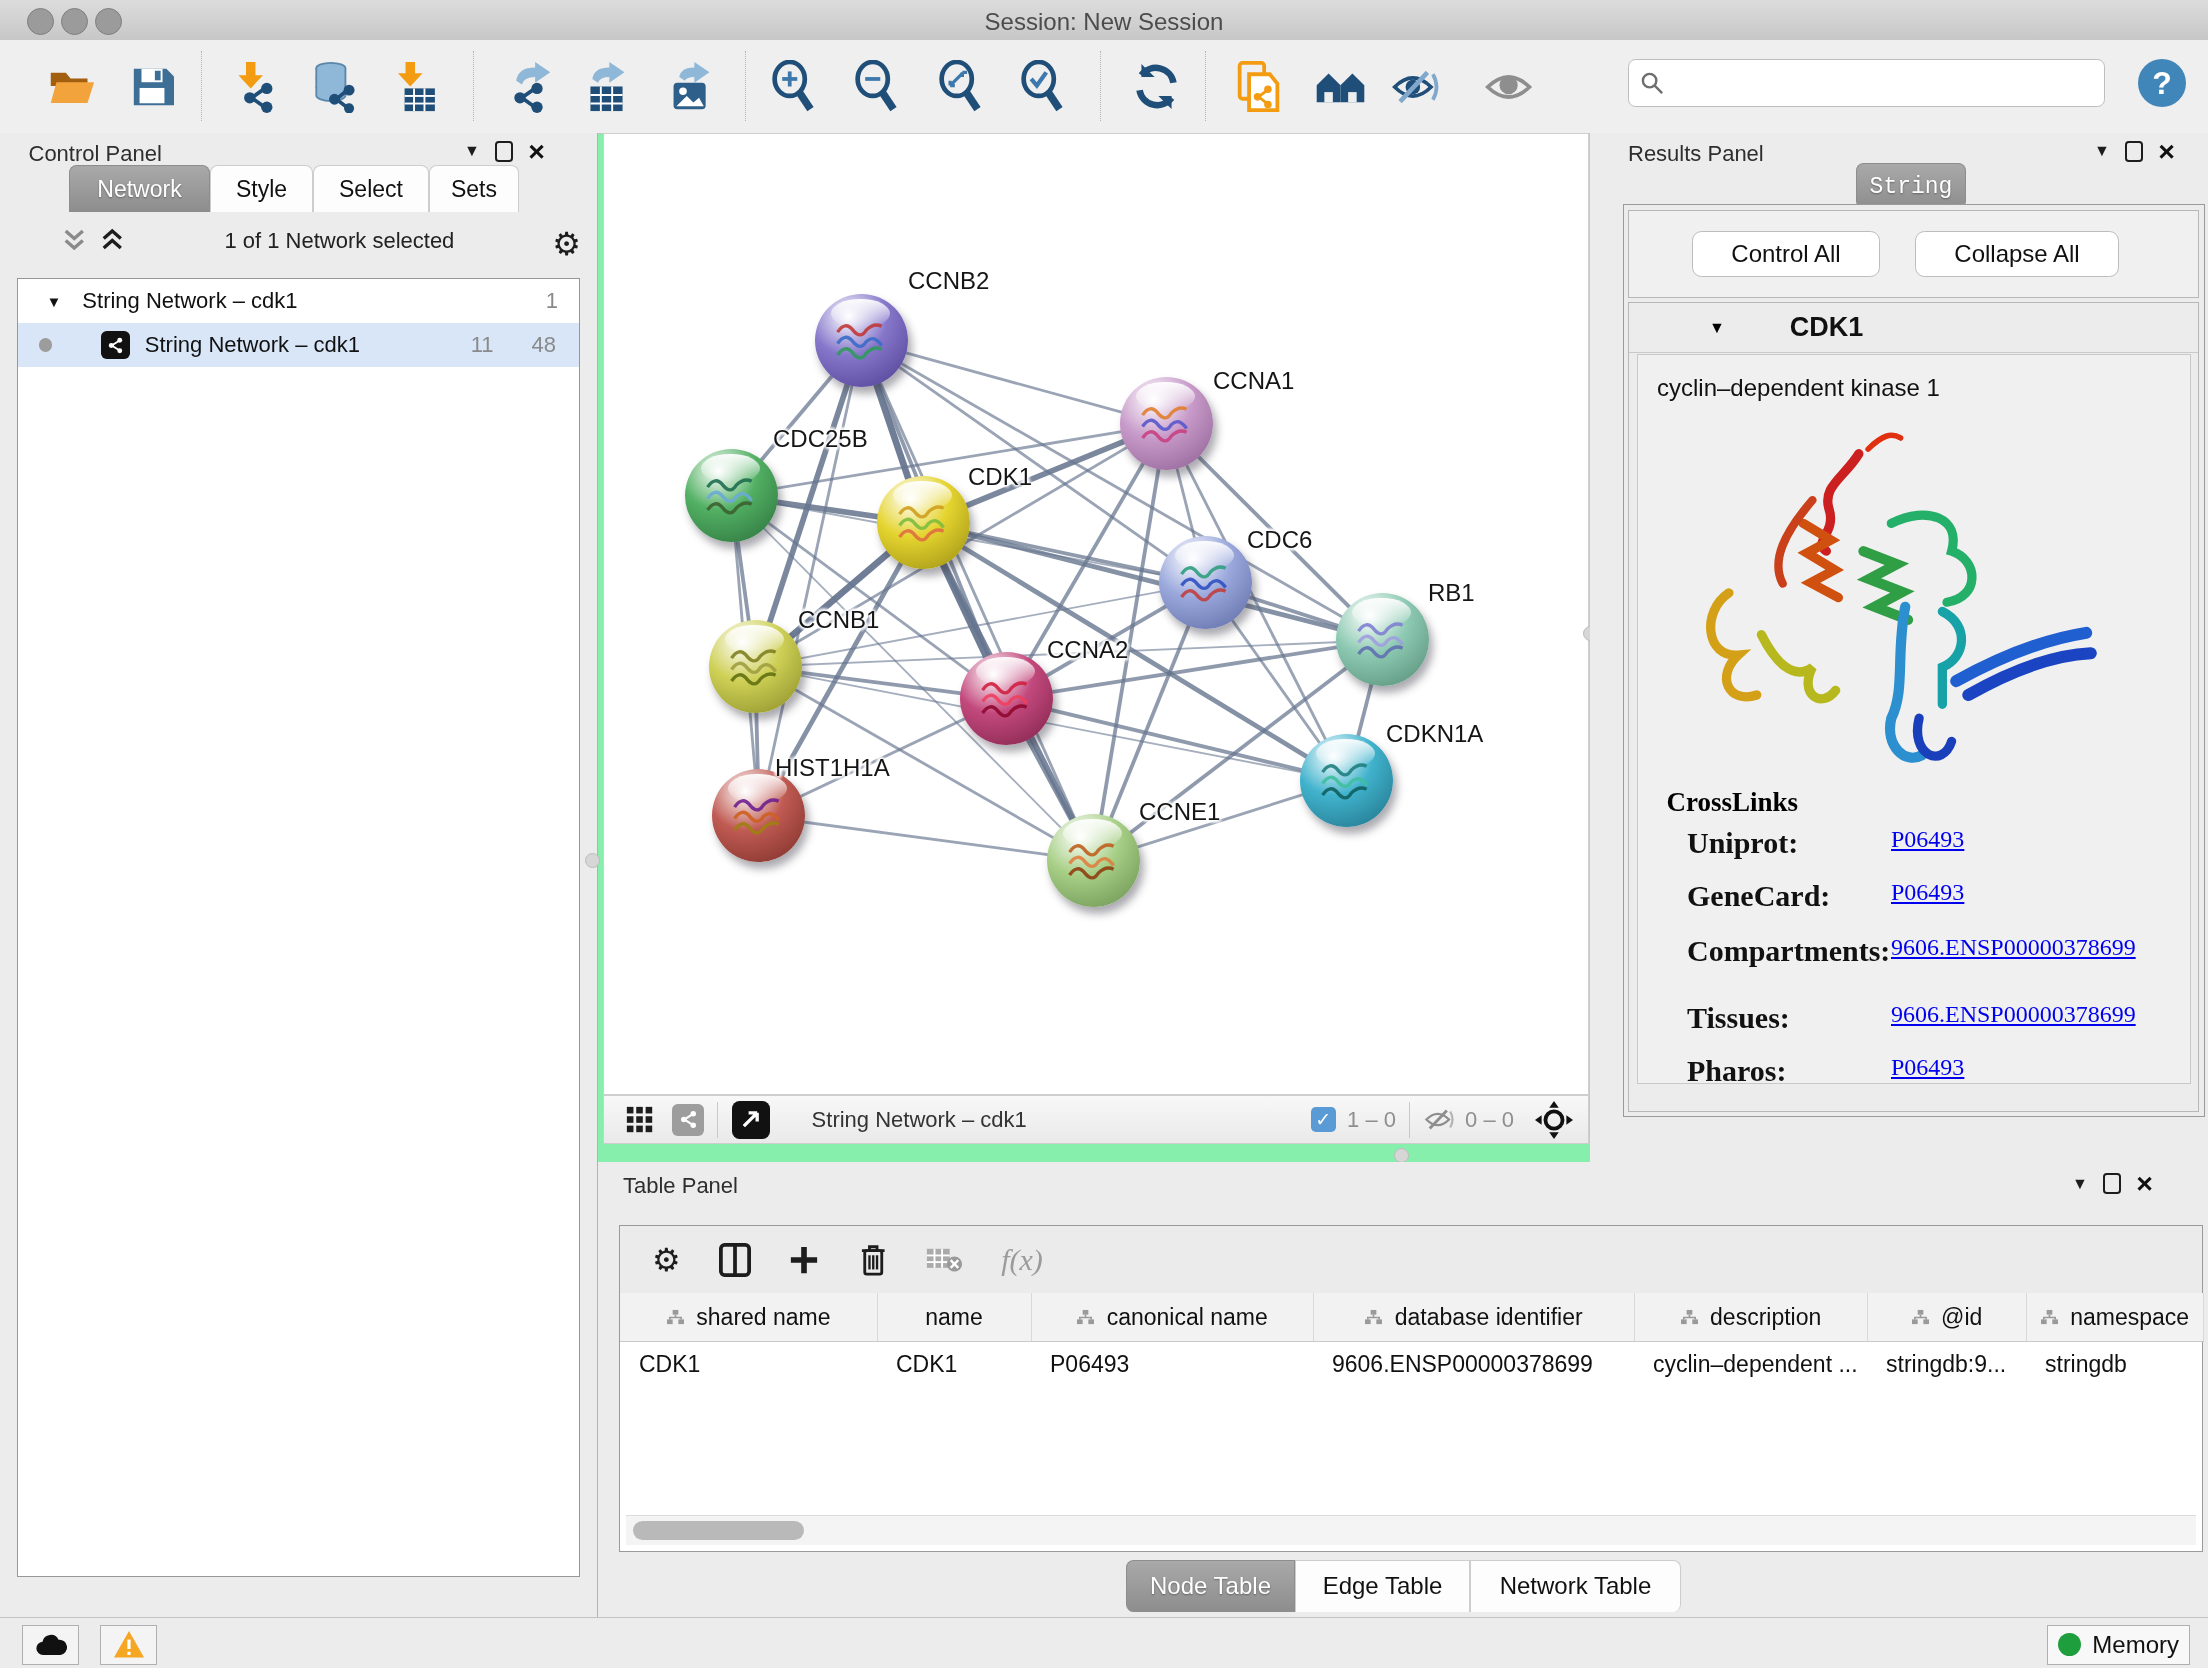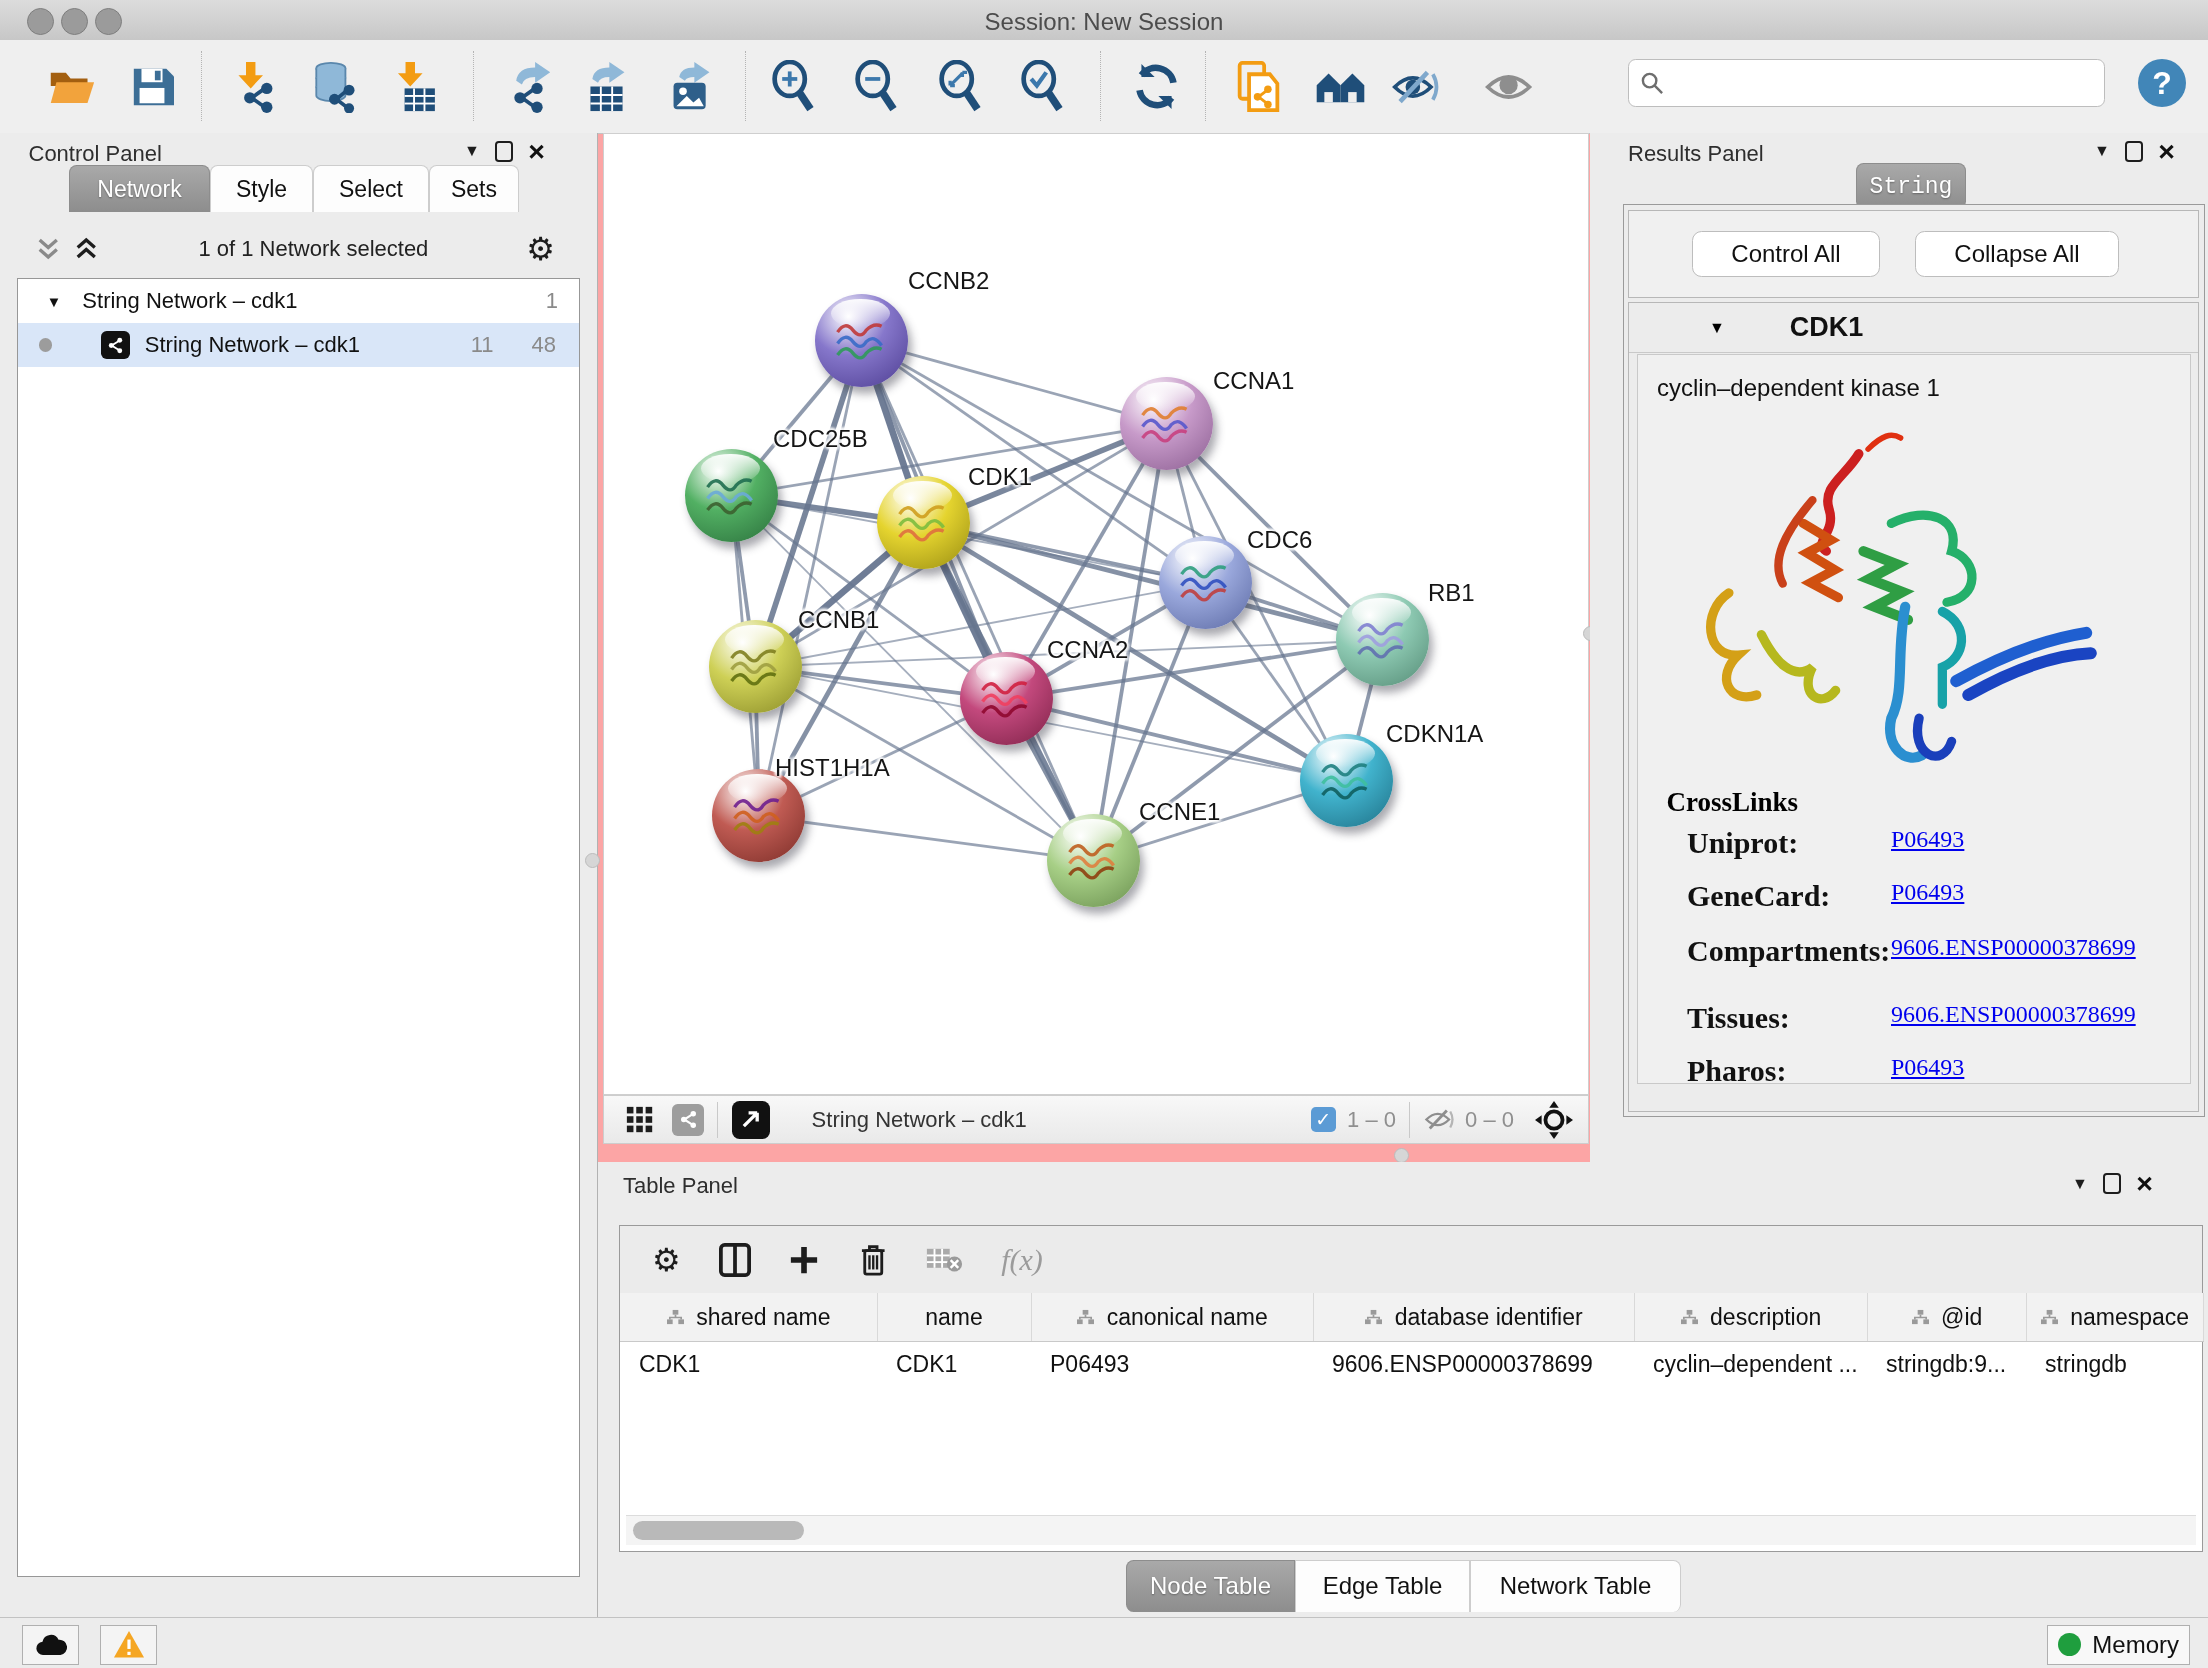--- a/index.html
+++ b/index.html
@@ -1,16 +1,16 @@
 <!DOCTYPE html>
 <html style="font-size:15px"><head>
 <meta charset="utf-8">
 <style>
   html,body{margin:0;padding:0;background:#ececec;font-family:"Liberation Sans",sans-serif;}
-  #app{position:relative;width:2208px;height:1668px;background:#fca5a5;overflow:hidden;}
+  #app{position:relative;width:2208px;height:1668px;background:#86efac;overflow:hidden;}
   .abs{position:absolute;}
   
   .titlebar{left:0;top:0;width:2208px;height:40px;background:linear-gradient(#dcdcdc,#c7c7c7);border-bottom:1px solid #a8a8a8;}
   .tl{width:25px;height:25px;border-radius:50%;background:#9b9b9b;border:1px solid #7e7e7e;top:7.6px;}
   .titletext{width:100%;text-align:center;top:7.6px;font-size:24px;color:#4c4c4c;}
   
   .toolbar{left:0;top:40px;width:2208px;height:93px;background:#efefef;border-bottom:1px solid #c3c3c3;}
   .tbico{top:21px;width:51px;height:51px;display:flex;align-items:center;justify-content:center;}
   .tbdiv{top:11.4px;width:0px;height:70px;border-left:1.9px dotted #b4b4b4;}
   .searchbox{left:1628px;top:19px;width:477px;height:48px;background:#fff;border:1px solid #bdbdbd;border-radius:7.6px;display:flex;align-items:center;padding-left:11.4px;box-sizing:border-box;}
@@ -275,21 +275,21 @@
   <div class="abs cpanel">
     <div class="abs" style="left:28.5px;top:7.6px;"><span class="phead-title">Control Panel</span></div>
     <div class="abs pctl" style="left:464px;top:7.6px;">
       <span class="dd">▼</span>
       <span class="maxi"></span>
       <span class="clo">×</span>
     </div>
     <div class="abs" style="left:69px;top:32px;">
       <span class="tab active" style="width:139px;">Network</span><span class="tab" style="width:101px;">Style</span><span class="tab" style="width:114px;">Select</span><span class="tab" style="width:88px;">Sets</span>
     </div>
-    <div class="abs" style="left:0;top:95px;width:597px;height:42px;display:flex;align-items:center;">
+    <div class="abs" style="left:0;top:95px;width:597px;height:42px;display:flex;padding-left:26px;">
       <svg width="28.5" height="25" viewBox="0 0 30 26" style="margin-left:34px;">
           <g stroke="#8a8a8a" stroke-width="3.5" fill="none">
             <path d="M6 3 l9 8 9-8"></path>
             <path d="M6 13 l9 8 9-8"></path>
           </g>
         </svg>
       <svg width="28.5" height="25" viewBox="0 0 30 26" style="margin-left:9.5px;">
           <g stroke="#1d1d1d" stroke-width="3.5" fill="none">
             <path d="M6 11 l9-8 9 8"></path>
             <path d="M6 21 l9-8 9 8"></path>

